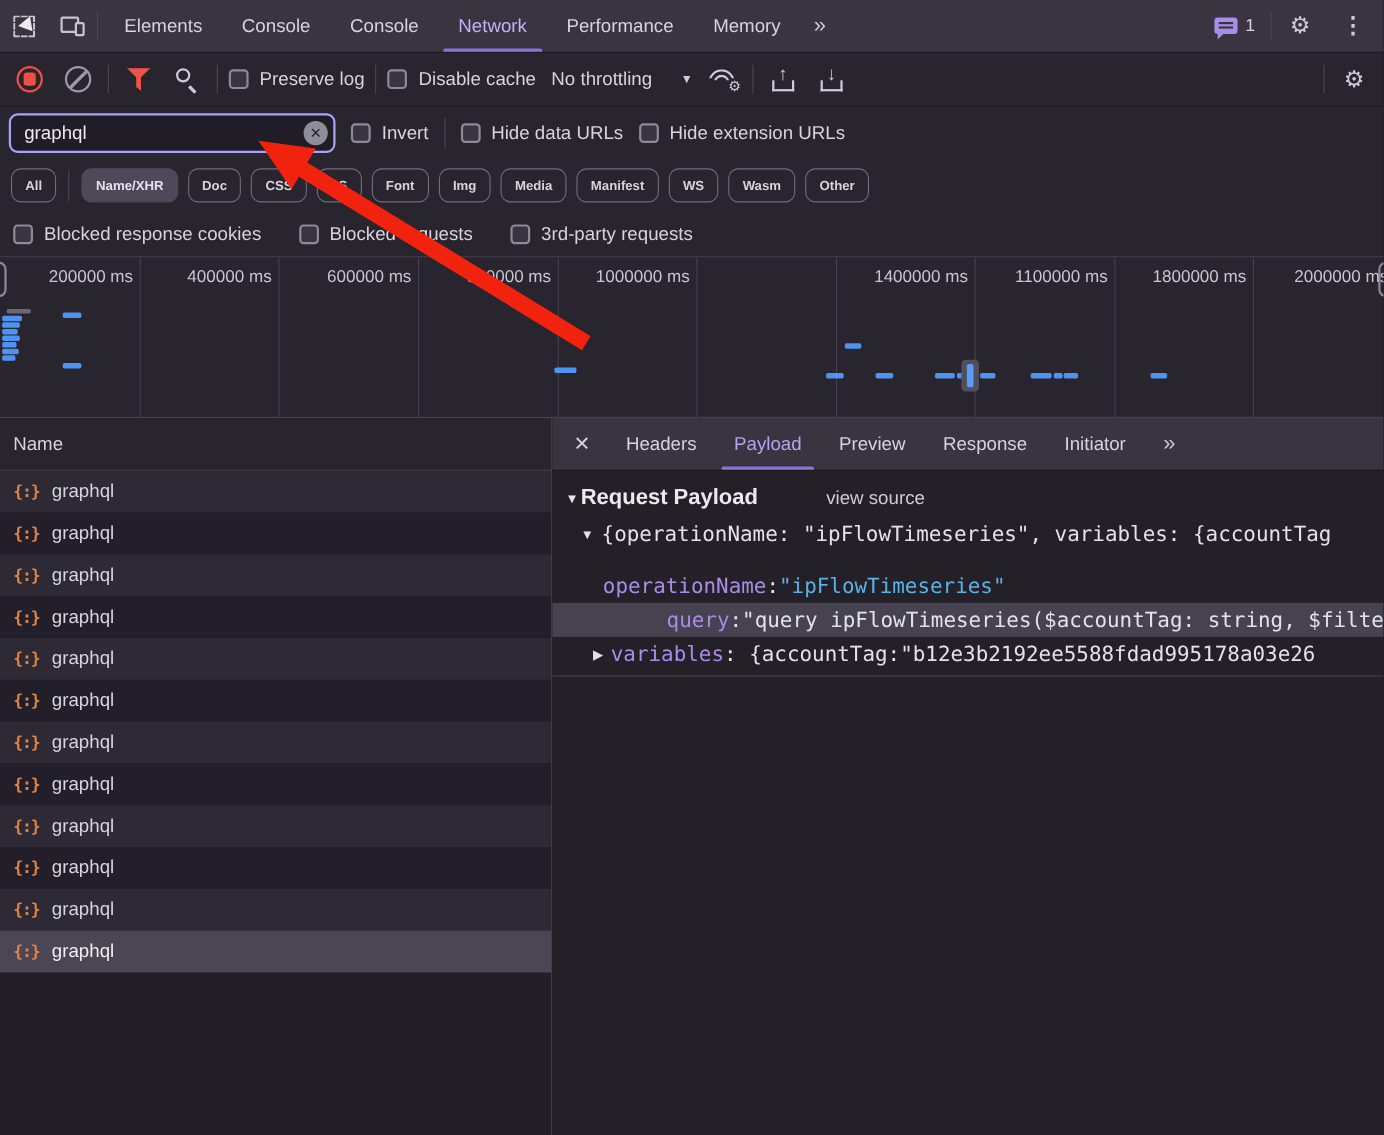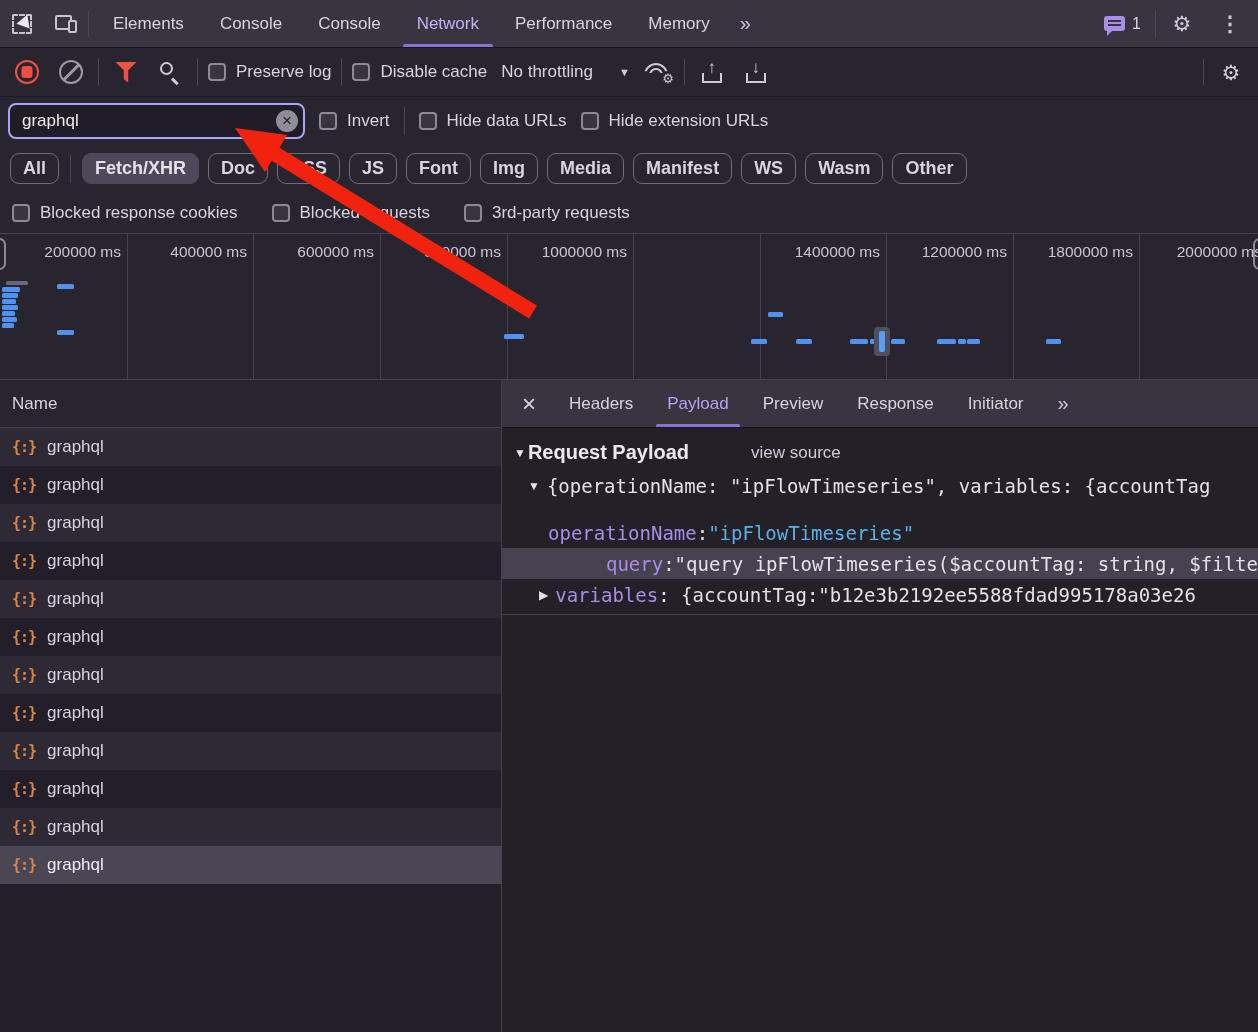--- a/index.html
+++ b/index.html
@@ -58,21 +58,21 @@
 
   
   .filterrow { height:48px; background:#29252e; display:flex; align-items:center; gap:14px; padding:0 8px; }
   .searchbox { position:relative; width:297px; height:36px; border:2px solid #aaa3f7; border-radius:8px; background:#211d27; display:flex; align-items:center; }
   .searchbox input { flex:1; background:transparent; border:none; outline:none; color:#eceaf0; font-size:17px; padding:0 34px 0 12px; font-family:"Liberation Sans",sans-serif; }
   .clearbtn { position:absolute; right:5px; top:5px; width:22px; height:22px; border-radius:50%; background:#908d99; color:#211d27; font-size:17px; line-height:21px; text-align:center; cursor:pointer; }
   .filterrow .vdiv { height:28px; }
 
   
   .chipsrow { height:47px; display:flex; align-items:center; gap:9px; padding:0 10px; }
-  .chip { height:31px; display:flex; align-items:center; padding:0 12px; border:1.5px solid #716b7c; border-radius:9px; font-size:18px; font-weight:600; color:#d8d3dd; cursor:pointer; white-space:nowrap; }
+  .chip { height:31px; display:flex; align-items:center; padding:0 12px; border:1.5px solid #716b7c; border-radius:9px; font-size:12px; font-weight:600; color:#d8d3dd; cursor:pointer; white-space:nowrap; }
   .chip.sel { background:#4f4859; border-color:#4f4859; color:#e6e1ee; }
   .chipsrow .vdiv { height:28px; margin:0 2px; }
 
   
   .extrarow { height:42px; display:flex; align-items:center; gap:34px; padding:0 12px; border-bottom:1px solid #46414d; }
 
   
   .overview { position:relative; height:146px; background:#29252e; border-bottom:1px solid #46414d; overflow:hidden; }
   .gridline { position:absolute; top:0; bottom:0; width:1px; background:#46414e; }
   .ticklabel { position:absolute; top:9px; width:300px; text-align:right; font-size:15.5px; color:#cac5d1; pointer-events:none; }
@@ -236,21 +236,21 @@
     </div>
     <div class="cbitem">
       <span class="cb"></span>
       <span>Hide extension URLs</span>
     </div>
   </div>
 
   <div class="chipsrow" id="chips-row">
       <div class="chip">All</div>
       <div class="vdiv"></div>
-      <div class="chip sel">Fetch/XHR</div>
+      <div class="chip sel">Name/XHR</div>
       <div class="chip">Doc</div>
       <div class="chip">CSS</div>
       <div class="chip">JS</div>
       <div class="chip">Font</div>
       <div class="chip">Img</div>
       <div class="chip">Media</div>
       <div class="chip">Manifest</div>
       <div class="chip">WS</div>
       <div class="chip">Wasm</div>
       <div class="chip">Other</div>
@@ -281,21 +281,21 @@
       <div class="gridline" style="left: 380px;"></div>
       <div class="ticklabel" style="left: 74px;">600000 ms</div>
       <div class="gridline" style="left: 507px;"></div>
       <div class="ticklabel" style="left: 201px;">800000 ms</div>
       <div class="gridline" style="left: 633px;"></div>
       <div class="ticklabel" style="left: 327px;">1000000 ms</div>
       <div class="gridline" style="left: 760px;"></div>
       <div class="gridline" style="left: 886px;"></div>
       <div class="ticklabel" style="left: 580px;">1400000 ms</div>
       <div class="gridline" style="left: 1013px;"></div>
-      <div class="ticklabel" style="left: 707px;">1200000 ms</div>
+      <div class="ticklabel" style="left: 707px;">1100000 ms</div>
       <div class="gridline" style="left: 1139px;"></div>
       <div class="ticklabel" style="left: 833px;">1800000 ms</div>
       <div class="ticklabel" style="left: 962px;">2000000 ms</div>
       <div class="wbar gray" style="left: 6px; top: 47px; width: 22px; height: 4px;"></div>
       <div class="wbar blue" style="left: 2px; top: 53px; width: 18px; height: 5px;"></div>
       <div class="wbar blue" style="left: 2px; top: 59px; width: 16px; height: 5px;"></div>
       <div class="wbar blue" style="left: 2px; top: 65px; width: 14px; height: 5px;"></div>
       <div class="wbar blue" style="left: 2px; top: 71px; width: 16px; height: 5px;"></div>
       <div class="wbar blue" style="left: 2px; top: 77px; width: 13px; height: 5px;"></div>
       <div class="wbar blue" style="left: 2px; top: 83px; width: 15px; height: 5px;"></div>

